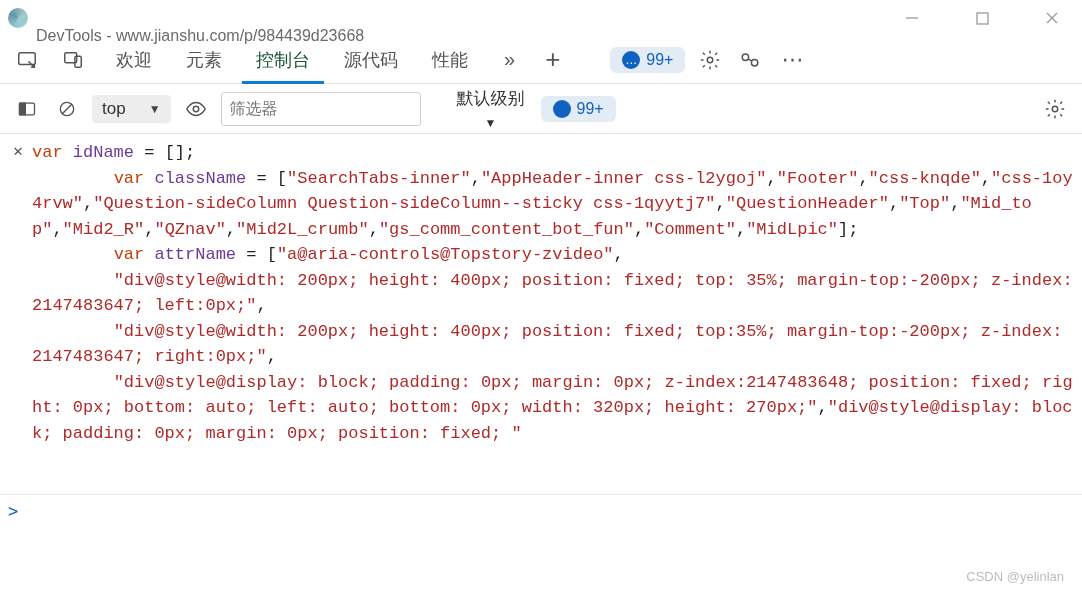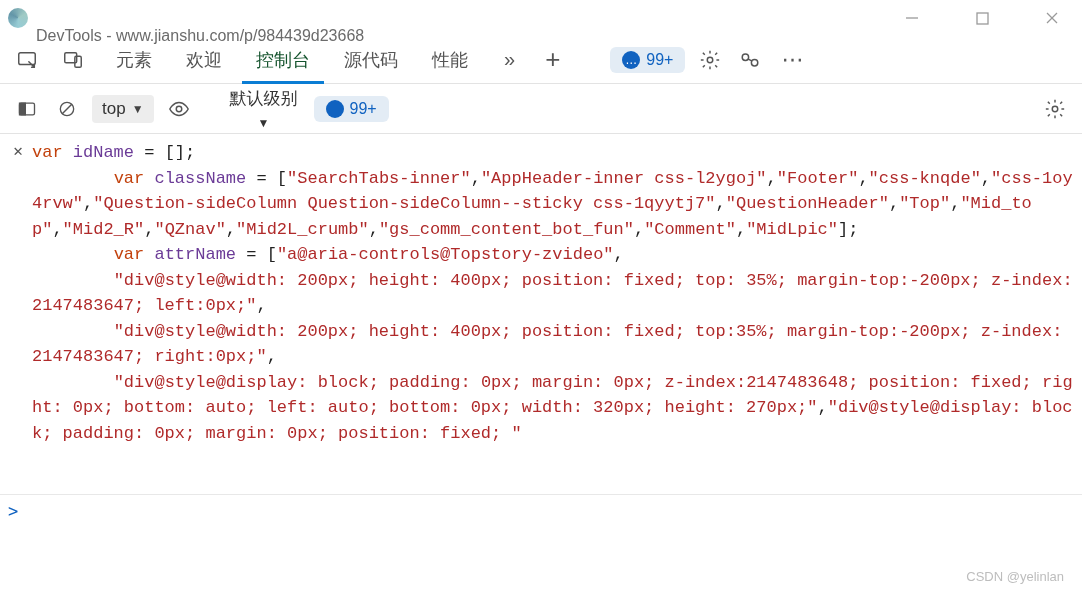--- a/index.html
+++ b/index.html
@@ -84,21 +84,21 @@
   display:flex;
   align-items:center;
   padding: 0 12px;
   border-bottom: 1px solid #e3e3e3;
   gap: 10px;
 }
 .fb-icon { width:30px;height:30px;display:flex;align-items:center;justify-content:center;color:#555; }
 .fb-icon svg{stroke:#555;fill:none;stroke-width:1.6;}
 .fb-circle-slash svg{stroke:#555;}
 .context-select {
-  display:flex;align-items:center;gap:6px;
+  display:flex;align-items:center;gap:23px;
   background:#ededed;
   border-radius:4px;
   padding:4px 10px;
   font-size:17px;
   color:#333;
 }
 .context-select .caret{font-size:12px;color:#444;}
 .eye { width:30px;display:flex;align-items:center;justify-content:center;}
 .filter-input {
   width: 200px;
@@ -186,22 +186,22 @@
         <path d="M14 14 L20 20 M17 20 L20 20 L20 17" stroke-linecap="round"></path>
       </svg>
   </div>
   <div class="tool-icon">
     <svg width="22" height="22" viewBox="0 0 24 24">
         <rect x="3" y="4" width="13" height="11" rx="1.5"></rect>
         <rect x="14" y="8" width="7" height="12" rx="1.5"></rect>
       </svg>
   </div>
   <div class="tabs">
+    <div class="tab">欢迎</div>
     <div class="tab">元素</div>
-    <div class="tab">欢迎</div>
     <div class="tab active">控制台</div>
     <div class="tab">源代码</div>
     <div class="tab">性能</div>
   </div>
   <div class="right-tools">
     <div class="chev-more">»</div>
     <div class="plus-btn">+</div>
     <div style="width:20px"></div>
     <div class="badge-btn">
       <span class="dot">…</span>
@@ -240,20 +240,21 @@
   <div class="context-select">
     <span>top</span>
     <span class="caret">▼</span>
   </div>
   <div class="eye">
     <svg width="22" height="22" viewBox="0 0 24 24" fill="none" stroke="#555" stroke-width="1.6">
         <path d="M2 12s3.5-7 10-7 10 7 10 7-3.5 7-10 7S2 12 2 12z"></path>
         <circle cx="12" cy="12" r="3"></circle>
       </svg>
   </div>
+  <input class="filter-input" placeholder="筛选器" style="">
   <div style="width:10px"></div>
   <div class="loglevel">
     <span>默认级别</span>
     <span class="caret">▼</span>
   </div>
   <div class="fb-badge">
     <span class="dot"></span>
     <span>99+</span>
   </div>
   <div class="fb-icon fb-gear">

